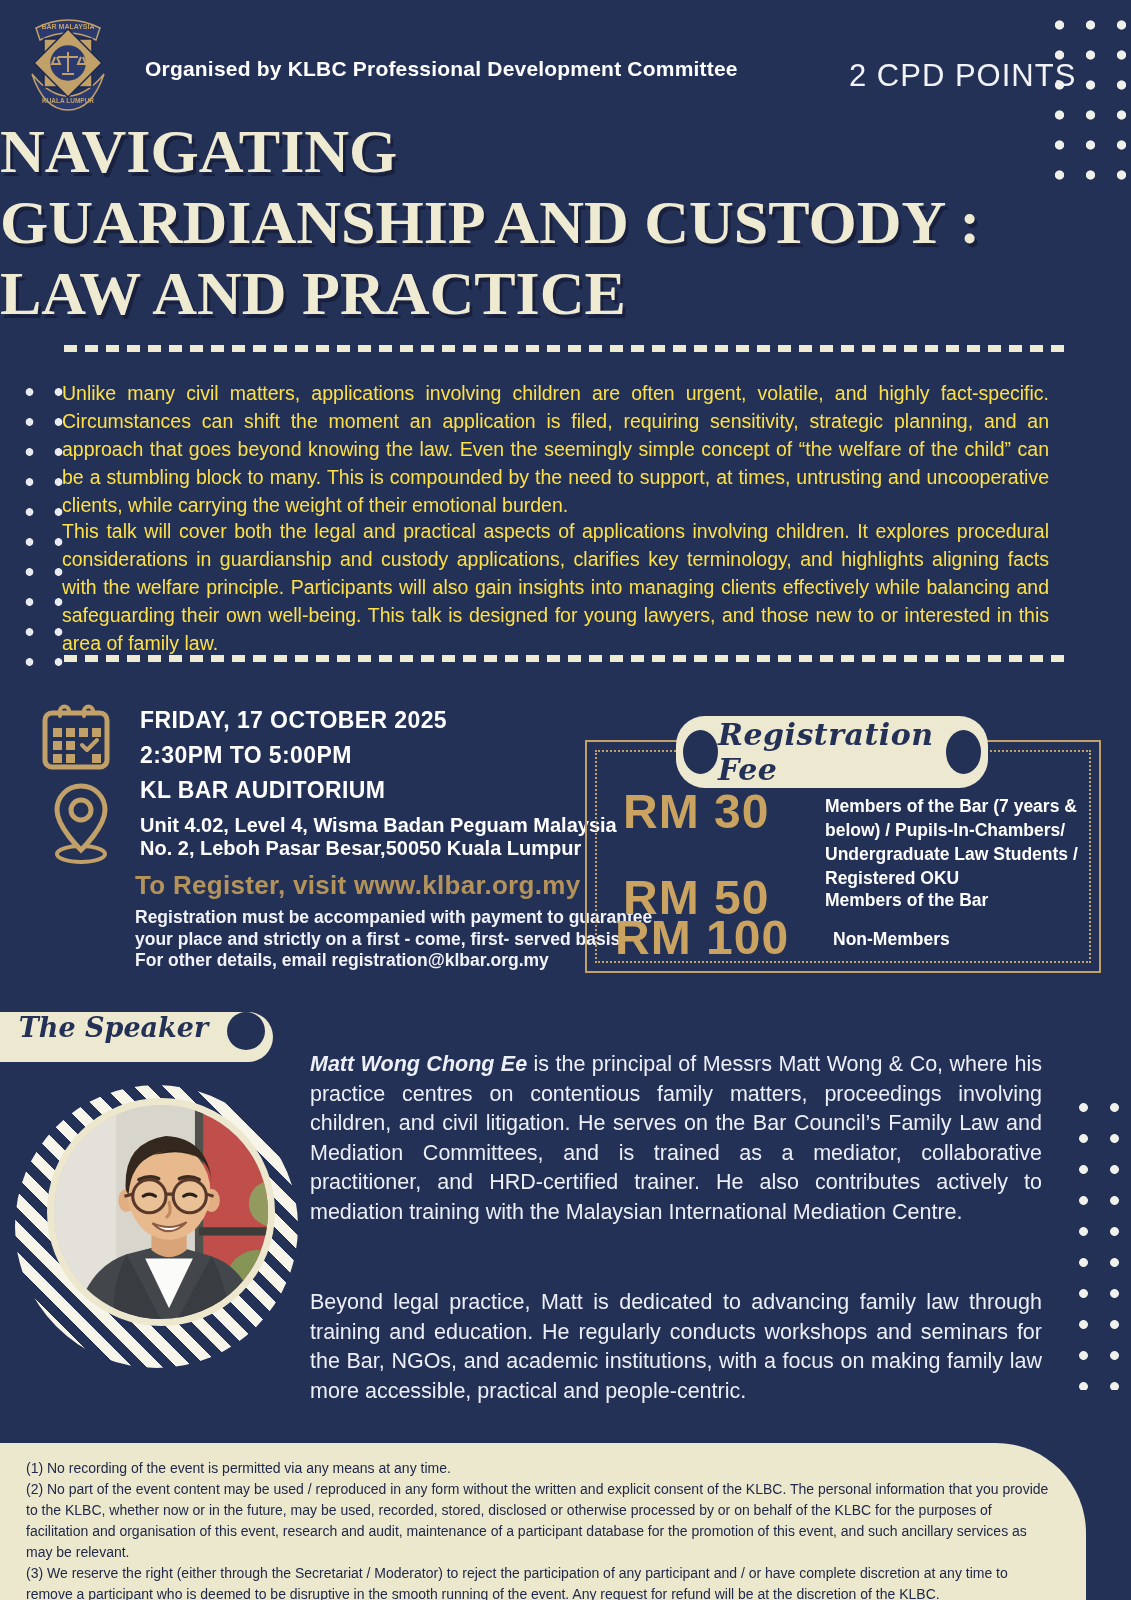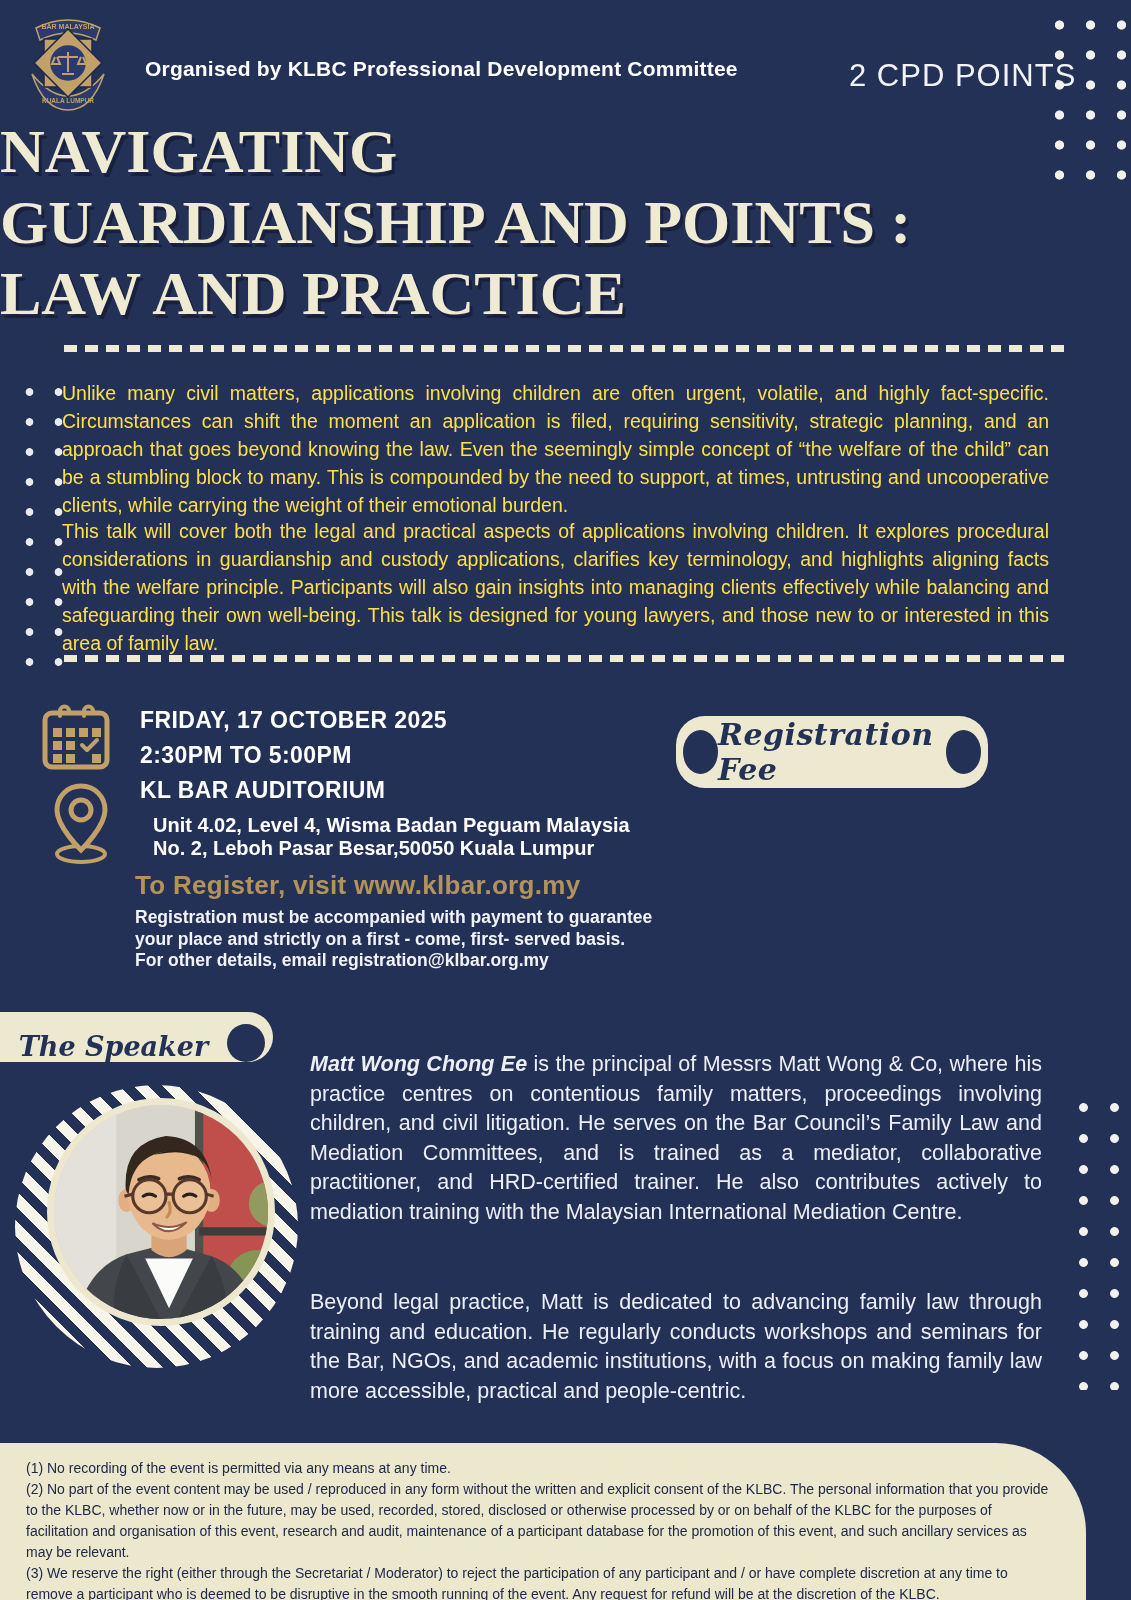--- a/index.html
+++ b/index.html
@@ -34,21 +34,21 @@
   .dots-left{
     position:absolute; left:11px; top:373px; width:58px; height:296px;
     background-image:radial-gradient(circle, #e9eaf0 3.5px, transparent 4.2px);
     background-size:29px 30px; background-position:4px 4px;
   }
   
   .cal-icon{ position:absolute; left:40px; top:700px; width:72px; height:76px; }
   .pin-icon{ position:absolute; left:52px; top:780px; width:58px; height:86px; }
   .event-block{ position:absolute; left:140px; top:703px; color:#ffffff; }
   .event-big{ font-size:23px; font-weight:bold; line-height:35px; letter-spacing:.4px; }
-  .event-addr{ font-size:20px; font-weight:bold; line-height:22.5px; margin-top:6px;margin-left:13px; }
+  .event-addr{ font-size:20px; font-weight:bold; line-height:22.5px; margin-top:6px; }
   .register-block{ position:absolute; left:135px; top:870px; }
   .register-head{ color:#b4935a; font-size:26px; font-weight:bold; letter-spacing:.3px; }
   .register-lines{ margin-top:6px; color:#f2f3f8; font-size:17.5px; font-weight:bold; line-height:21.5px; }
   
   .fee-box{ position:absolute; left:585px; top:740px; width:516px; height:233px;
     border:2px solid #c2a168; }
   .fee-box::before{ content:""; position:absolute; inset:8px;
     border:2px dotted #c2a168; }
   .fee-pill{ position:absolute; left:676px; top:716px; width:312px; height:72px;
     background:#ede9d0; border-radius:29px; display:flex; align-items:center;
@@ -57,21 +57,21 @@
   .fee-pill .fee-title{ font-family:"DejaVu Serif", serif; font-style:italic;
     color:#243157; font-size:30px; font-weight:600; letter-spacing:.5px; }
   .fee-amount{ position:absolute; color:#c9a35f; font-weight:bold; font-size:48px; letter-spacing:1px; }
   .amt1{ left:36px; top:42px; } .amt2{ left:36px; top:128px; } .amt3{ left:28px; top:168px; }
   .fee-desc{ position:absolute; color:#ffffff; font-weight:bold; font-size:17.5px; line-height:24px; }
   .desc1{ left:238px; top:52px; width:262px; }
   .desc2{ left:238px; top:146px; width:262px; }
   .desc3{ left:246px; top:185px; width:262px; }
   
   .speaker-pill{ position:absolute; left:0; top:1012px; width:273px; height:50px;
-    background:#ede9d0; border-radius:0 25px 25px 0; display:flex; align-items:flex-end; z-index:2; }
+    background:#ede9d0; border-radius:0 25px 25px 0; display:flex; align-items:flex-start; z-index:2; }
   .speaker-pill .sp-title{ flex:1; text-align:center; font-family:"DejaVu Serif", serif;
     font-style:italic; font-weight:600; color:#243157; font-size:27px; }
   .speaker-pill .circle{ width:38px; height:38px; border-radius:50%; background:#243157; margin-right:8px; }
   .photo-wrap{ position:absolute; left:15px; top:1085px; width:283px; height:283px; }
   .stripe-ring{ position:absolute; inset:0; border-radius:50%;
     background:repeating-linear-gradient(45deg, transparent 0 10px, #f7f5ea 10px 21px); }
   .photo-circle{ position:absolute; left:32px; top:13px; width:228px; height:228px;
     border-radius:50%; border:7px solid #ece7cd; overflow:hidden; background:#d8d6d0; }
   .bio{ position:absolute; left:310px; width:732px; color:#edeff6;
     font-size:21.5px; line-height:29.5px; text-align:justify; }
@@ -116,21 +116,21 @@
         </g>
       </g>
     </svg>
   </div>
   <div class="organiser">Organised by KLBC Professional Development Committee</div>
   <div class="cpd">2 CPD POINTS</div>
   <div class="dots-top-right"></div>
 
   <div class="title">
     <div>NAVIGATING</div>
-    <div>GUARDIANSHIP AND POINTS :</div>
+    <div>GUARDIANSHIP AND CUSTODY :</div>
     <div>LAW AND PRACTICE</div>
   </div>
 
   <div class="sep sep1"></div>
 
   <div class="dots-left"></div>
   <div class="para para1">Unlike many civil matters, applications involving children are often urgent, volatile, and highly fact-specific. Circumstances can shift the moment an application is filed, requiring sensitivity, strategic planning, and an approach that goes beyond knowing the law. Even the seemingly simple concept of “the welfare of the child” can be a stumbling block to many. This is compounded by the need to support, at times, untrusting and uncooperative clients, while carrying the weight of their emotional burden.</div>
   <div class="para para2">This talk will cover both the legal and practical aspects of applications involving children. It explores procedural considerations in guardianship and custody applications, clarifies key terminology, and highlights aligning facts with the welfare principle. Participants will also gain insights into managing clients effectively while balancing and safeguarding their own well-being. This talk is designed for young lawyers, and those new to or interested in this area of family law.</div>
 
   <div class="sep sep2"></div>
@@ -174,20 +174,28 @@
 
   <div class="register-block">
     <div class="register-head">To Register, visit www.klbar.org.my</div>
     <div class="register-lines">
       <div>Registration must be accompanied with payment to guarantee</div>
       <div>your place and strictly on a first - come, first- served basis.</div>
       <div>For other details, email registration@klbar.org.my</div>
     </div>
   </div>
 
+  <div class="fee-box">
+    <div class="fee-amount amt1">RM 30</div>
+    <div class="fee-desc desc1">Members of the Bar (7 years &amp; below) / Pupils-In-Chambers/ Undergraduate Law Students / Registered OKU</div>
+    <div class="fee-amount amt2">RM 50</div>
+    <div class="fee-desc desc2">Members of the Bar</div>
+    <div class="fee-amount amt3">RM 100</div>
+    <div class="fee-desc desc3">Non-Members</div>
+  </div>
   <div class="fee-pill">
     <span class="circle"></span>
     <span class="fee-title">Registration Fee</span>
     <span class="circle"></span>
   </div>
 
   <div class="speaker-pill">
     <span class="sp-title">The Speaker</span>
     <span class="circle"></span>
   </div>

